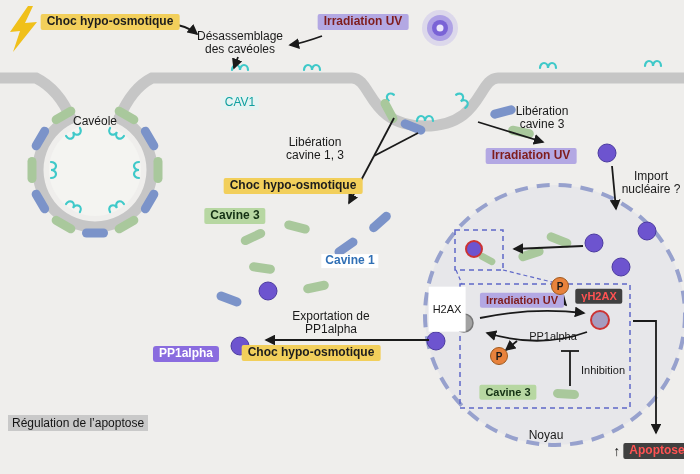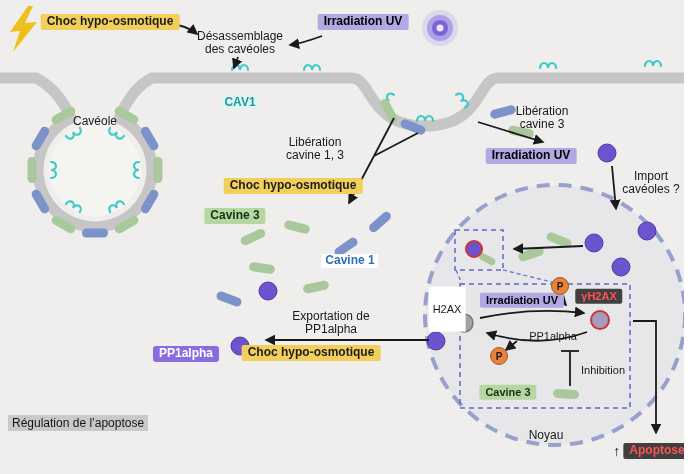--- a/index.html
+++ b/index.html
@@ -4,25 +4,25 @@
 <style>
   html,body{margin:0;padding:0}
   .stage{position:relative;width:684px;height:474px;background:#efeeec;
          font-family:"Liberation Sans",sans-serif;overflow:hidden}
   svg.layer{position:absolute;left:0;top:0;z-index:1}
   .lbl{position:absolute;transform:translate(-50%,-50%);font-size:12px;line-height:1.15;
        color:#1a1a1a;white-space:nowrap;z-index:2}
   .sm{font-size:11px}
   .badge{padding:1px 6px;border-radius:2px;font-weight:700}
   .badge-yellow{background:#f2cf5b;color:#1d1d1d}
-  .badge-lav{background:#b3a8e3;color:#000000}
+  .badge-lav{background:#b3a8e3;color:#7f1d1d}
   .badge-green{background:#b7d7a2;color:#143114}
   .badge-purple{background:#8a6cdf;color:#ffffff;border-radius:3px}
   .badge-dark{background:#404040;color:#ff5252}
-  .txt-cav1{color:#0fa0a0;font-weight:700;background:rgba(228,243,242,.92);padding:0 4px}
+  .txt-cav1{color:#0fa0a0;font-weight:400;background:rgba(228,243,242,.92);padding:0 4px}
   .txt-cavine1{color:#2f6fb5;font-weight:700;background:#ffffff;padding:0 4px}
   .h2ax-lbl{background:#ffffff;padding:16px 4px;font-size:11px}
   .p-circle{position:absolute;transform:translate(-50%,-50%);width:16px;height:16px;
             border-radius:50%;background:#e8823c;border:1.5px solid #a05a1e;color:#181818;
             font-size:10px;font-weight:700;display:flex;align-items:center;justify-content:center;z-index:3}
   .caption{position:absolute;left:8px;top:413px;z-index:2}
   .caption .cap-line{display:inline-block;background:#c9c9c9;color:#141414;
                      padding:1px 4px;margin-bottom:18px;font-size:12px}
   .apop{display:flex;align-items:center;gap:3px}
   .apop .up{font-weight:700;font-size:14px;color:#111}
@@ -152,21 +152,21 @@
 <div class="lbl txt-cav1" style="left:240px;top:103px">CAV1</div>
 <div class="lbl" style="left:315px;top:143px">Libération</div>
 <div class="lbl" style="left:315px;top:156px">cavine 1, 3</div>
 <div class="lbl badge badge-yellow" style="left:293px;top:186px">Choc hypo-osmotique</div>
 <div class="lbl badge badge-green" style="left:235px;top:216px">Cavine 3</div>
 <div class="lbl txt-cavine1" style="left:350px;top:261px">Cavine 1</div>
 <div class="lbl" style="left:542px;top:112px">Libération</div>
 <div class="lbl" style="left:542px;top:125px">cavine 3</div>
 <div class="lbl badge badge-lav" style="left:531px;top:156px">Irradiation UV</div>
 <div class="lbl" style="left:651px;top:177px">Import</div>
-<div class="lbl" style="left:651px;top:190px">cavéoles ?</div>
+<div class="lbl" style="left:651px;top:190px">nucléaire ?</div>
 <div class="lbl" style="left:331px;top:317px">Exportation de</div>
 <div class="lbl" style="left:331px;top:330px">PP1alpha</div>
 <div class="lbl badge badge-yellow" style="left:311px;top:353px">Choc hypo-osmotique</div>
 <div class="lbl badge badge-purple" style="left:186px;top:354px">PP1alpha</div>
 <div class="lbl h2ax-lbl" style="left:447px;top:309px">H2AX</div>
 <div class="lbl badge badge-lav sm" style="left:522px;top:300px">Irradiation UV</div>
 <div class="lbl badge badge-dark sm" style="left:599px;top:296px">γH2AX</div>
 <div class="lbl sm" style="left:553px;top:336px">PP1alpha</div>
 <div class="lbl sm" style="left:603px;top:370px">Inhibition</div>
 <div class="lbl badge badge-green sm" style="left:508px;top:392px">Cavine 3</div>

